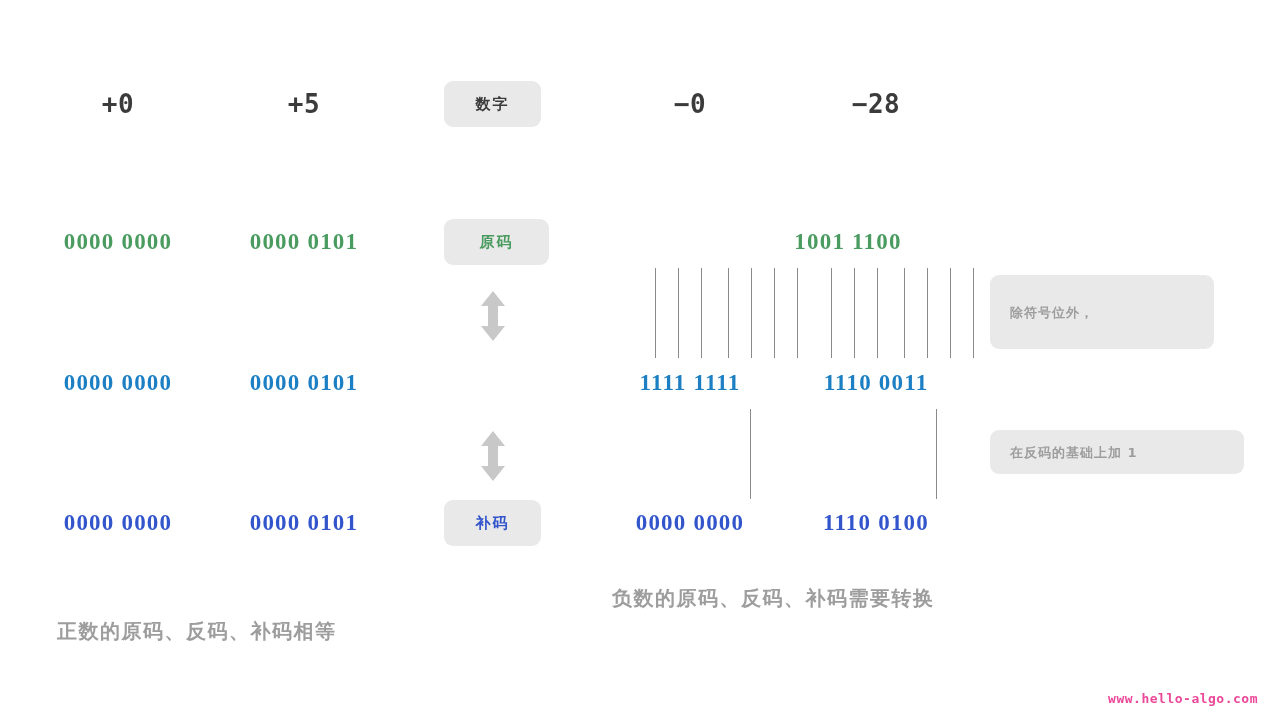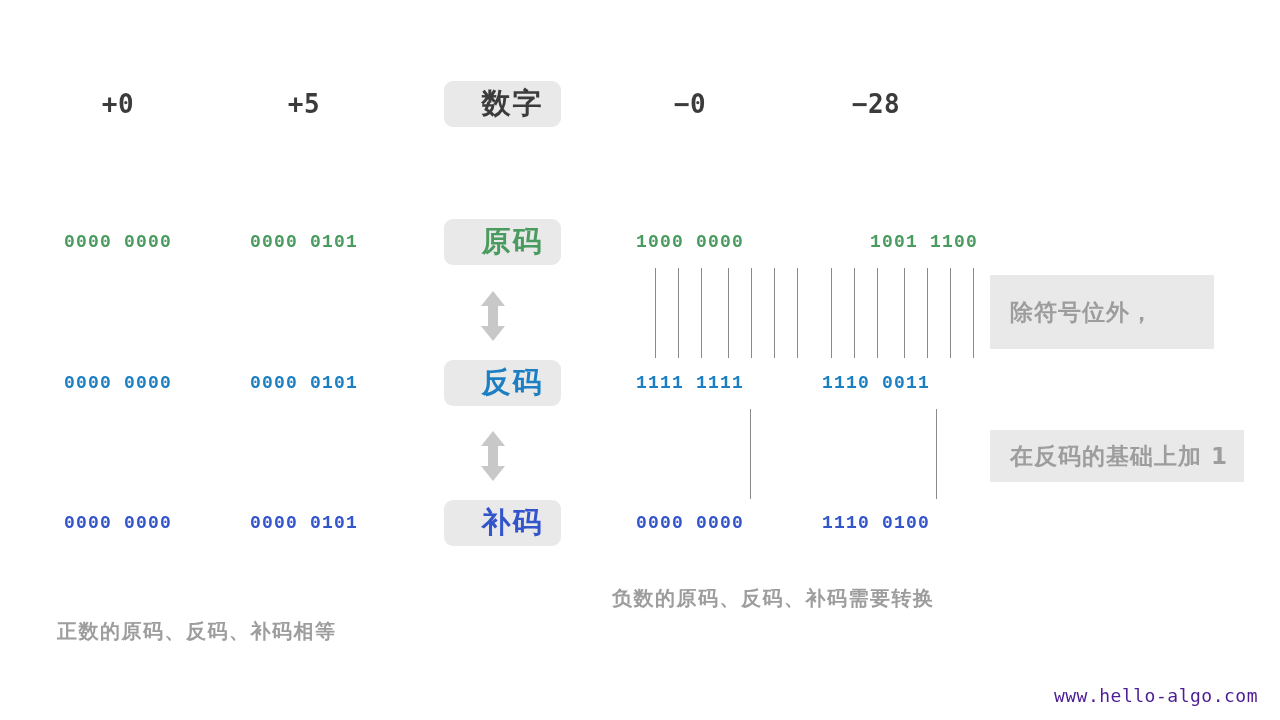--- a/index.html
+++ b/index.html
@@ -35,56 +35,55 @@
   .num {
     font-family: "DejaVu Sans Mono", monospace;
     font-size: 26px;
     font-weight: bold;
     color: #3b3b3b;
     letter-spacing: 0.5px;
   }
 
   
   .bits {
-    font-family: Liberation Mono, monospace;
-    font-size: 18px;
+    font-family: Liberation Serif, serif;
+    font-size: 23px;
     font-weight: bold;
     letter-spacing: 1.2px;
   }
   .bits.green { color: #4a9b5f; }
   .bits.blue  { color: #1c7fc4; }
   .bits.indigo{ color: #3355cc; }
 
   
   .pill {
     position: absolute;
     display: flex;
     align-items: center;
     justify-content: center;
     background: #e9e9e9;
     border-radius: 9px;
     font-family: "DejaVu Sans", sans-serif;
-    font-size: 29px;
+    font-size: 15px;
     font-weight: bold;
     letter-spacing: 2px;
-    padding-left: 20px;
   }
   .pill.dark   { color: #3b3b3b; }
   .pill.green  { color: #4a9b5f; }
   .pill.blue   { color: #1c7fc4; }
   .pill.indigo { color: #3355cc; }
 
   
   .note {
     position: absolute;
     background: #e9e9e9;
-    border-radius: 1px;
+    border-radius: 9px;
     color: #9d9d9d;
     font-family: "DejaVu Sans", sans-serif;
-    font-size: 23px;
+    font-size: 13px;
     font-weight: bold;
     line-height: 31px;
     letter-spacing: 1px;
     display: flex;
     flex-direction: column;
     justify-content: center;
     padding-left: 20px;
     box-sizing: border-box;
   }
 
@@ -97,24 +96,25 @@
     font-weight: bold;
     letter-spacing: 1.5px;
     white-space: pre;
   }
 
   
   .watermark {
     position: absolute;
     right: 22px;
     bottom: 14px;
-    color: #4c1d95;
+    color: #ec4899;
     font-family: "DejaVu Sans Mono", monospace;
-    font-size: 18px;
+    font-size: 13px;
     letter-spacing: 0.5px;
+    font-weight: bold;
   }
 
   
   .vline {
     position: absolute;
     width: 1px;
     background: #8a8a8a;
   }
 
   
@@ -127,30 +127,28 @@
 
 <div id="stage">
 
   <div class="cell num" style="left:58px;  top:84px; width:120px; height:40px;">+0</div>
   <div class="cell num" style="left:244px; top:84px; width:120px; height:40px;">+5</div>
   <div class="cell num" style="left:630px; top:84px; width:120px; height:40px;">−0</div>
   <div class="cell num" style="left:816px; top:84px; width:120px; height:40px;">−28</div>
 
   <div class="pill dark" style="left:444px; top:81px; width:97px; height:46px;">数字</div>
 
-  <div class="pill green" style="left:444px; top:219px; width:97px; height:46px;">原码</div>
-
-  <div class="pill blue" style="left:444px; top:360px; width:97px; height:46px;">反码</div>
+  <div class="pill green" style="left:444px; top:219px; width:105px; height:46px;">原码</div>
+
 
   <div class="pill indigo" style="left:444px; top:500px; width:97px; height:46px;">补码</div>
 
   <div class="cell bits green" style="left:38px;  top:224px; width:160px; height:36px;">0000 0000</div>
   <div class="cell bits green" style="left:224px; top:224px; width:160px; height:36px;">0000 0101</div>
-  <div class="cell bits green" style="left:610px; top:224px; width:160px; height:36px;">1000 0000</div>
-  <div class="cell bits green" style="left:844px; top:224px; width:160px; height:36px;">1001 1100</div>
+  <div class="cell bits green" style="left:768px; top:224px; width:160px; height:36px;">1001 1100</div>
 
   <div class="cell bits blue" style="left:38px;  top:365px; width:160px; height:36px;">0000 0000</div>
   <div class="cell bits blue" style="left:224px; top:365px; width:160px; height:36px;">0000 0101</div>
   <div class="cell bits blue" style="left:610px; top:365px; width:160px; height:36px;text-align:center;">1111 1111</div>
   <div class="cell bits blue" style="left:796px; top:365px; width:160px; height:36px;">1110 0011</div>
 
   <div class="cell bits indigo" style="left:38px;  top:505px; width:160px; height:36px;">0000 0000</div>
   <div class="cell bits indigo" style="left:224px; top:505px; width:160px; height:36px;">0000 0101</div>
   <div class="cell bits indigo" style="left:610px; top:505px; width:160px; height:36px;">0000 0000</div>
   <div class="cell bits indigo" style="left:796px; top:505px; width:160px; height:36px;">1110 0100</div>
@@ -183,21 +181,21 @@
   <div class="dblarrow" style="left:478px; top:430px;">
     <svg width="30" height="52" viewBox="0 0 30 52" xmlns="http://www.w3.org/2000/svg">
       <path d="M15 1 L27 16 L20 16 L20 36 L27 36 L15 51 L3 36 L10 36 L10 16 L3 16 Z" fill="#c8c8c8"></path>
     </svg>
   </div>
 
   <div class="note" style="left:990px; top:275px; width:224px; height:74px;">
     <div>除符号位外，</div>
   </div>
 
-  <div class="note" style="left:990px; top:430px; width:254px; height:52px;">
+  <div class="note" style="left:990px; top:430px; width:254px; height:44px;">
     <div>在反码的基础上加 1</div>
   </div>
 
   <div class="caption" style="left:57px; top:618px;">正数的原码、反码、补码相等</div>
 
   <div class="caption" style="left:612px; top:585px;">负数的原码、反码、补码需要转换</div>
 
   <div class="watermark">www.hello-algo.com</div>
 
 </div>

